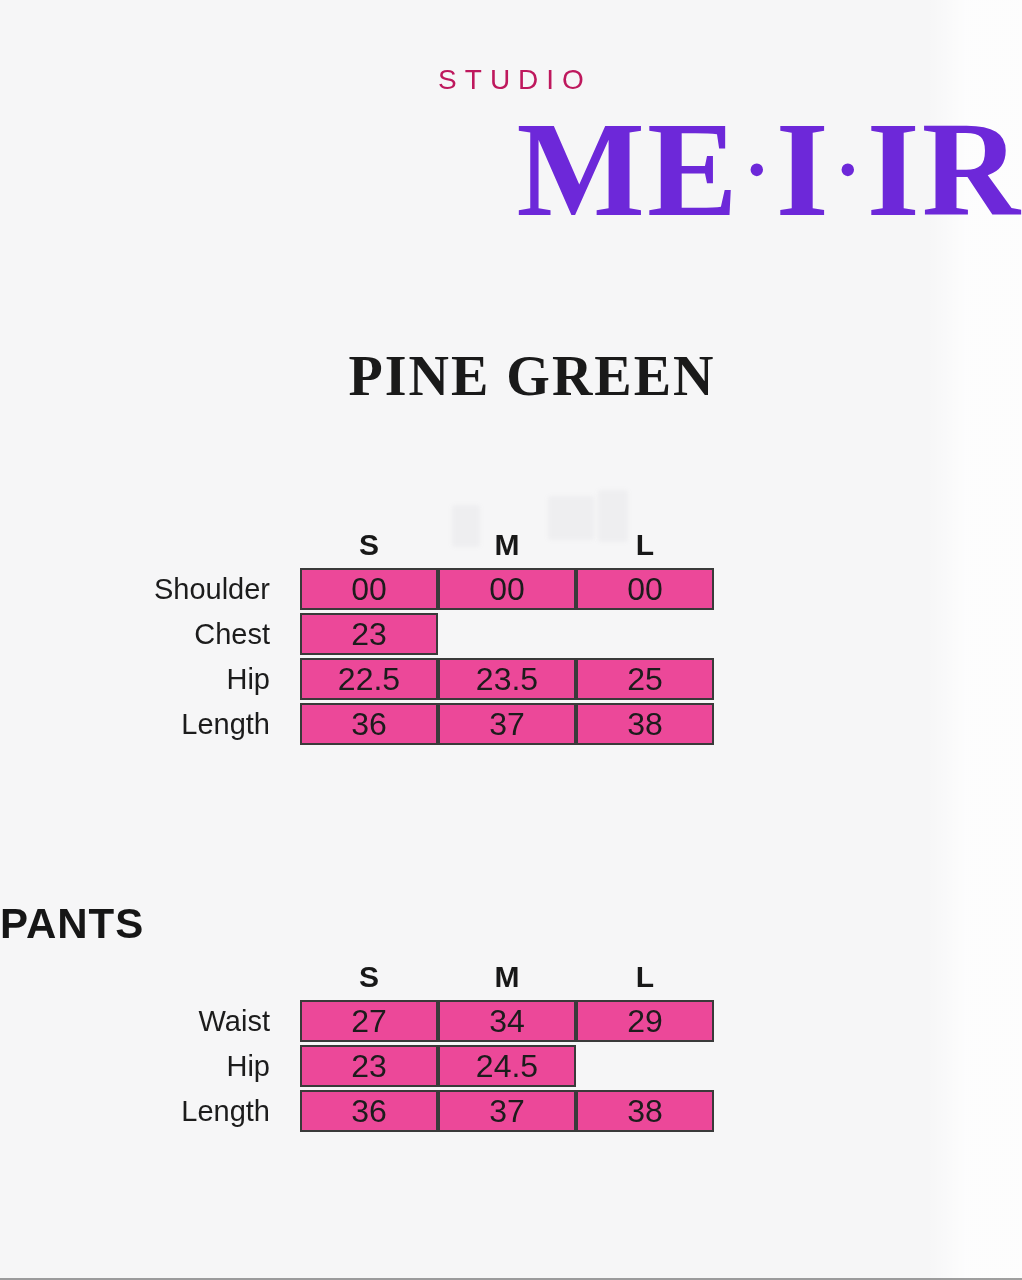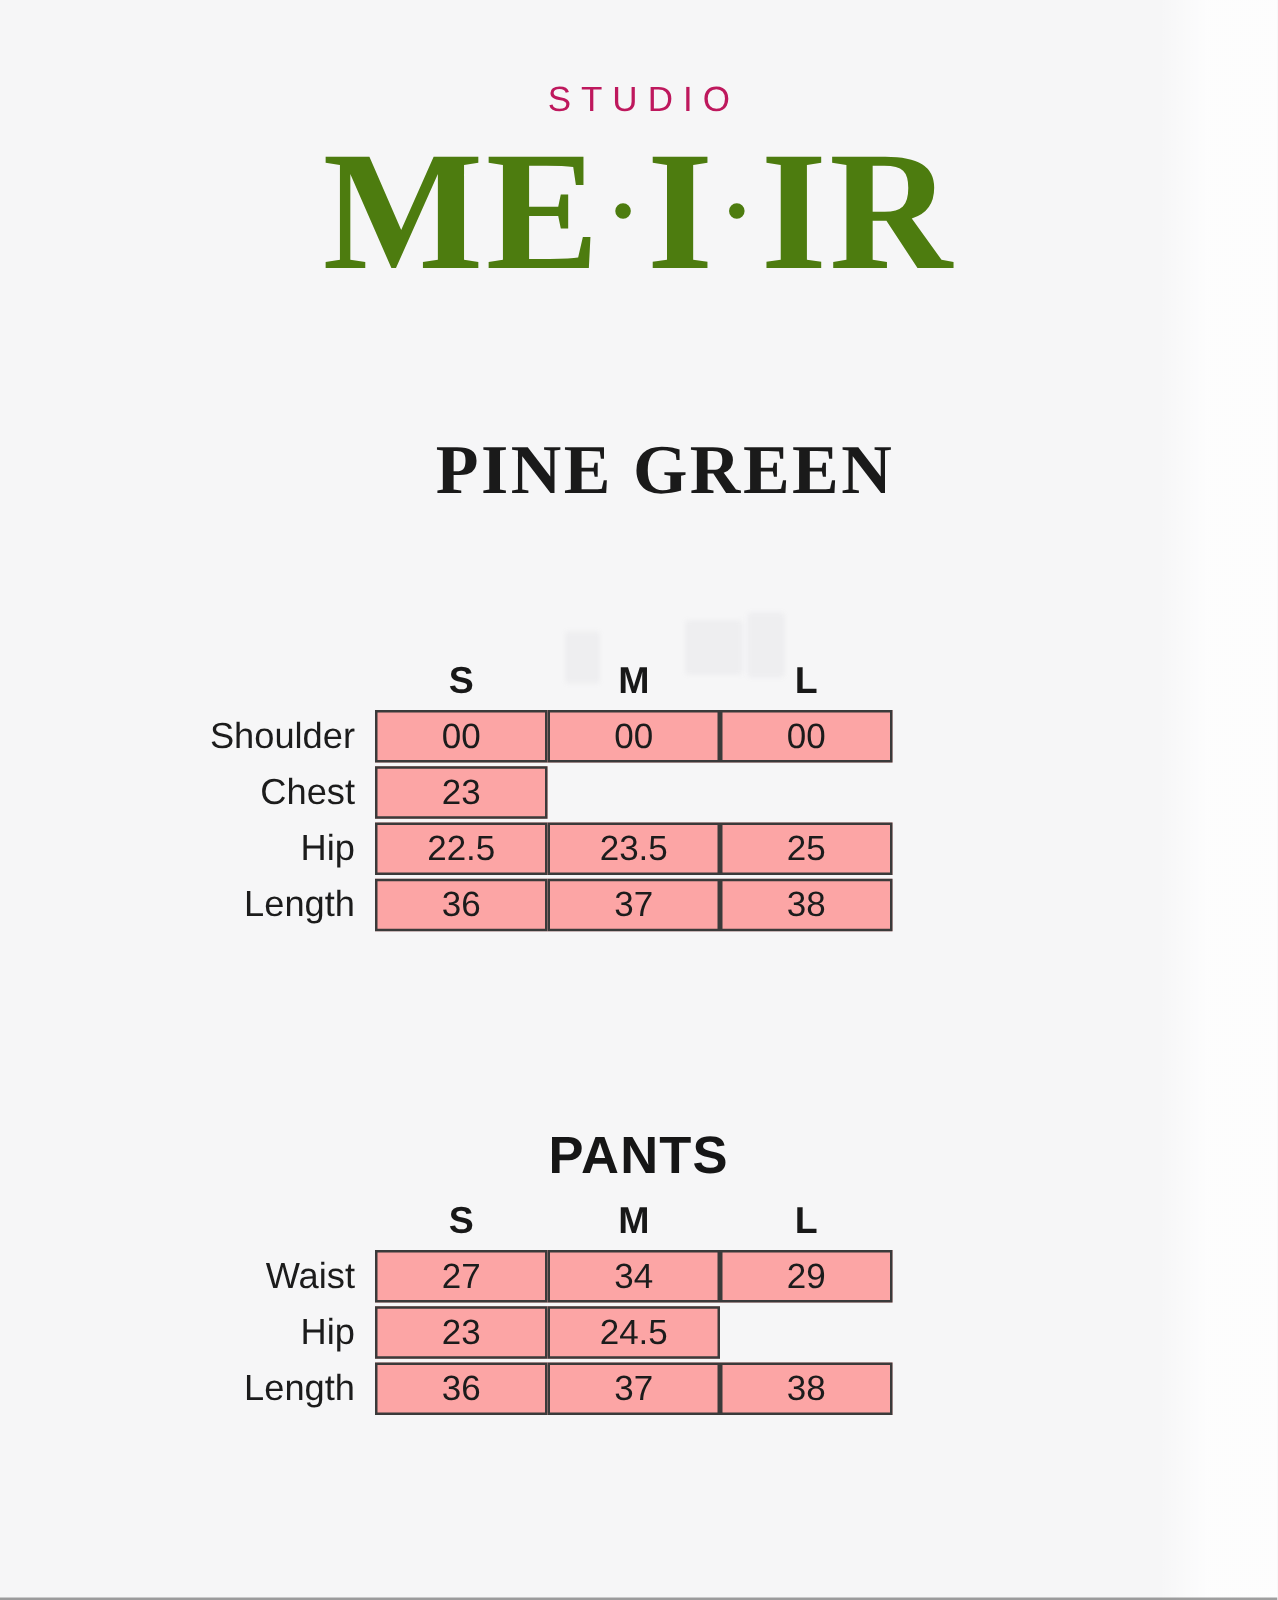--- a/index.html
+++ b/index.html
@@ -20,24 +20,24 @@
   }
   
   .studio{
     position:absolute;top:64px;left:0;width:100%;
     text-align:center;
     font-size:28px;letter-spacing:8px;text-indent:8px;
     color:#be185d;font-weight:400;
   }
   .mehr{
     position:absolute;top:98px;left:0;width:100%;
-    text-align:center;
+    text-align:right;
     font-family:"Liberation Serif", serif;font-weight:700;
     font-size:136px;line-height:1.05;letter-spacing:2px;
-    color:#4d7c0f;white-space:nowrap;
+    color:#6d28d9;white-space:nowrap;
   }
   .mehr .logo-dot{
     display:inline-block;font-size:46px;
     transform:translateY(-30px);
     margin:0 9px;
   }
   
   .product-title{
     position:absolute;top:344px;left:0;width:100%;
     text-align:center;
@@ -53,33 +53,33 @@
   .size-table{position:absolute;left:150px;width:570px;}
   .header-row{display:flex;margin-bottom:6px;}
   .label-spacer{width:150px;}
   .size-h{
     width:138px;text-align:center;
     font-weight:700;font-size:30px;color:#181818;
   }
   .data-row{display:flex;margin-bottom:3px;}
   .data-row:last-child{margin-bottom:12px;}
   .row-label{
-    width:150px;box-sizing:border-box;padding-right:16px;
+    width:150px;box-sizing:border-box;padding-right:30px;
     height:42px;display:flex;align-items:center;justify-content:flex-end;
     font-size:29px;color:#1c1c1c;
   }
   .cell{
     width:138px;height:42px;box-sizing:border-box;
-    border:2px solid #3a3a3a;background:#fca5a5;
+    border:2px solid #3a3a3a;background:#ec4899;
     display:flex;align-items:center;justify-content:center;
-    font-size:28px;color:#1c1c1c;
+    font-size:32px;color:#1c1c1c;
   }
   .pants-title{
     position:absolute;top:900px;left:0;width:100%;
-    text-align:center;font-weight:700;font-size:42px;
+    text-align:left;font-weight:700;font-size:42px;
     letter-spacing:1px;color:#161616;
   }
 </style>
 </head>
 <body>
 
 <div class="right-strip"></div>
 <div class="bottom-line"></div>
 
 <div class="studio">STUDIO</div>

